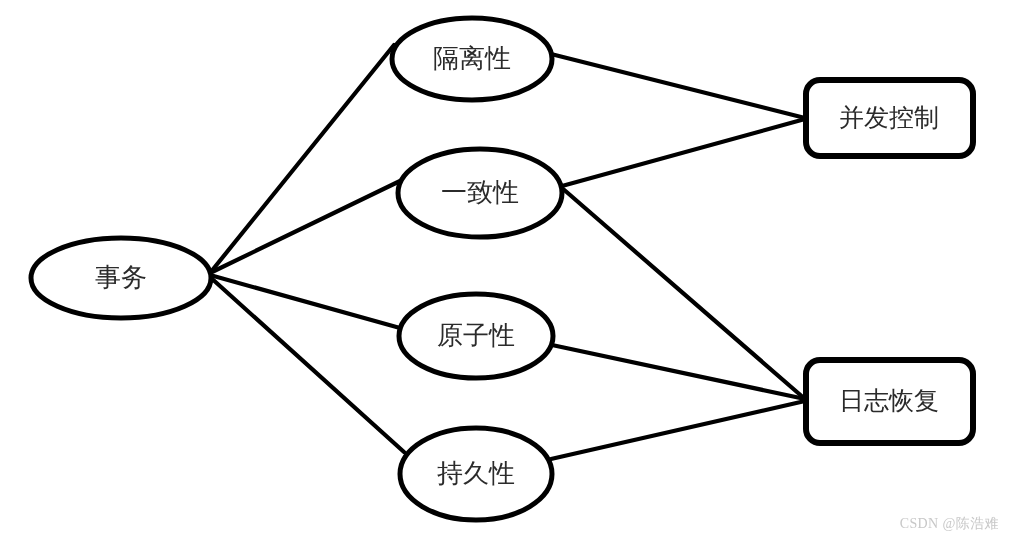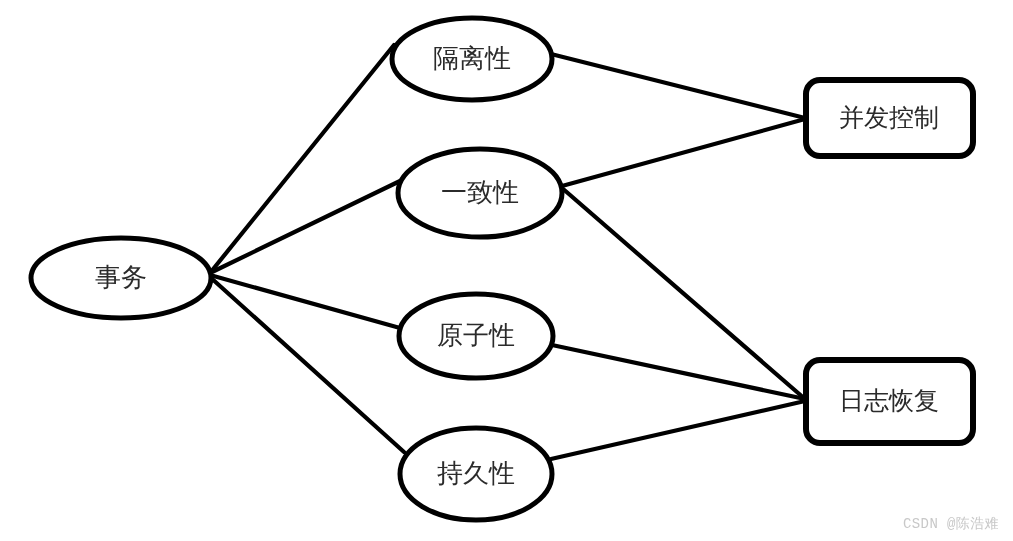--- a/index.html
+++ b/index.html
@@ -50,21 +50,21 @@
     dominant-baseline: middle;
     white-space: pre;
   }
   .rect-label {
     font-size: 25px;
   }
   .watermark {
     position: absolute;
     right: 14px;
     bottom: 8px;
-    font-family: Liberation Mono, monospace;
+    font-family: Liberation Serif, serif;
     font-size: 14px;
     color: #c8c8c8;
     letter-spacing: 0.4px;
     user-select: none;
   }
 </style>
 </head>
 <body>
 
 <div id="canvas-wrap">

